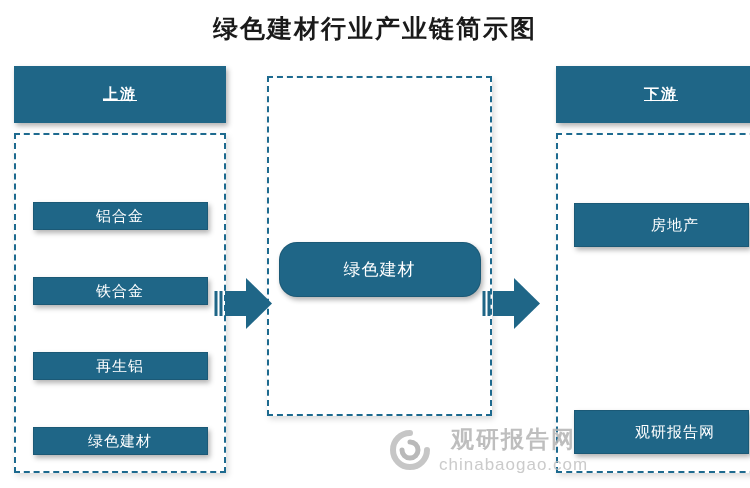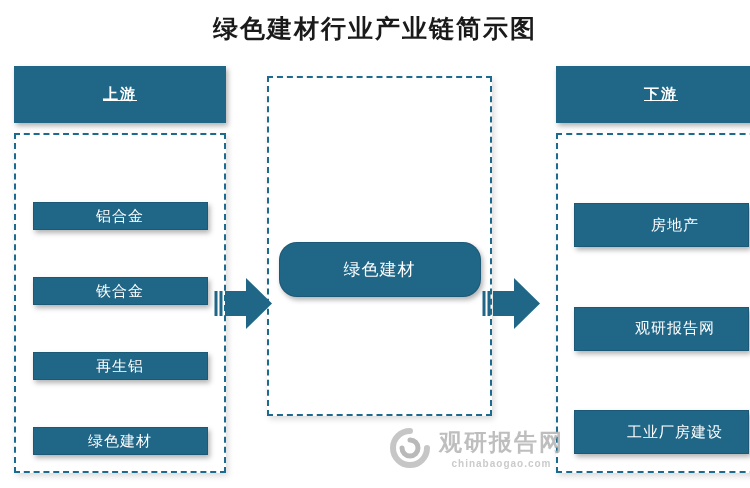--- a/index.html
+++ b/index.html
@@ -47,21 +47,21 @@
   .arrow2{left:481px;}
   .wm{
     position:absolute;left:383px;top:424px;z-index:5;
     display:flex;align-items:center;opacity:0.85;
   }
   .wm-texts{display:flex;flex-direction:column;align-items:center;margin-left:2px;}
   .wm-name{
     font-size:23px;font-weight:700;color:#b3b3b3;letter-spacing:2px;
     font-family:"Liberation Sans","DejaVu Sans",sans-serif;white-space:nowrap;
   }
-  .wm-url{font-size:10px;font-weight:700;color:#c2c2c2;letter-spacing:1px;white-space:nowrap;}
+  .wm-url{font-size:17px;font-weight:400;color:#c2c2c2;letter-spacing:1px;white-space:nowrap;}
 </style>
 </head>
 <body>
 
 <div class="stage">
 
   <h1 class="title">绿色建材行业产业链简示图</h1>
 
   <section class="col col1">
     <div class="hdr">上游</div>
@@ -77,21 +77,20 @@
     <div class="panel panel2">
       <div class="item item-mid">绿色建材</div>
     </div>
   </section>
 
   <section class="col col3">
     <div class="hdr">下游</div>
     <div class="panel panel3">
       <div class="item item-down">房地产</div>
       <div class="item item-down">观研报告网</div>
-      <div class="item item-down">工业厂房建设</div>
     </div>
   </section>
 
   <svg class="arrow arrow1" viewBox="0 0 60 53" xmlns="http://www.w3.org/2000/svg">
     <rect x="1.5" y="14" width="3" height="25" fill="currentColor"></rect>
     <rect x="6.5" y="14" width="3" height="25" fill="currentColor"></rect>
     <rect x="12" y="14" width="22" height="25" fill="currentColor"></rect>
     <polygon points="33,1 33,52 59,26.5" fill="currentColor"></polygon>
   </svg>
   <svg class="arrow arrow2" viewBox="0 0 60 53" xmlns="http://www.w3.org/2000/svg">

